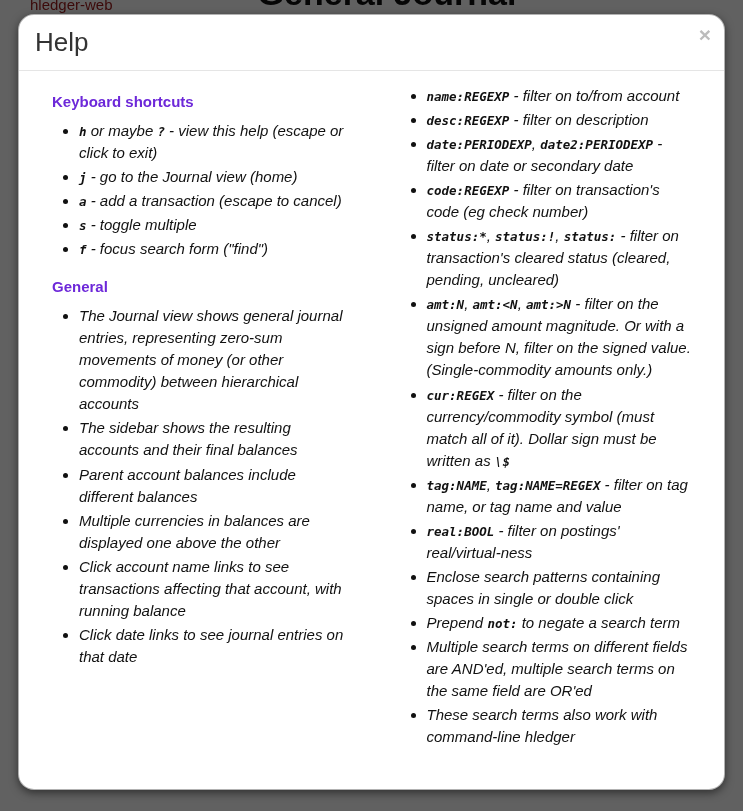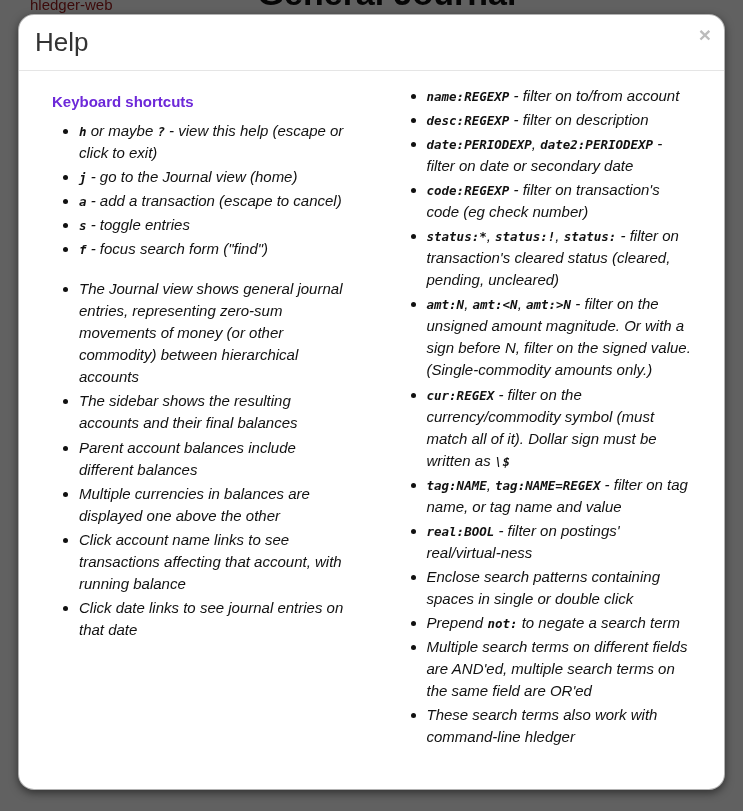--- a/index.html
+++ b/index.html
@@ -88,23 +88,24 @@
     <div class="modal-title">Help</div>
     <button class="close-btn">×</button>
   </div>
   <div class="modal-body">
     <div class="col" id="left-col">
         <div class="section-heading">Keyboard shortcuts</div>
         <ul class="help-list">
           <li><code class="code-term">h</code><span> or maybe </span><code class="code-term">?</code><span> - view this help (escape or click to exit)</span></li>
           <li><code class="code-term">j</code><span> - go to the Journal view (home)</span></li>
           <li><code class="code-term">a</code><span> - add a transaction (escape to cancel)</span></li>
-          <li><code class="code-term">s</code><span> - toggle entries</span></li>
+          <li><code class="code-term">s</code><span> - toggle multiple</span></li>
           <li><code class="code-term">f</code><span> - focus search form ("find")</span></li>
         </ul>
+        <div class="section-heading">General</div>
         <ul class="help-list">
           <li><span>The Journal view shows general journal entries, representing zero-sum movements of money (or other commodity) between hierarchical accounts</span></li>
           <li><span>The sidebar shows the resulting accounts and their final balances</span></li>
           <li><span>Parent account balances include different balances</span></li>
           <li><span>Multiple currencies in balances are displayed one above the other</span></li>
           <li><span>Click account name links to see transactions affecting that account, with running balance</span></li>
           <li><span>Click date links to see journal entries on that date</span></li>
         </ul>
       </div>
     <div class="col" id="right-col">

